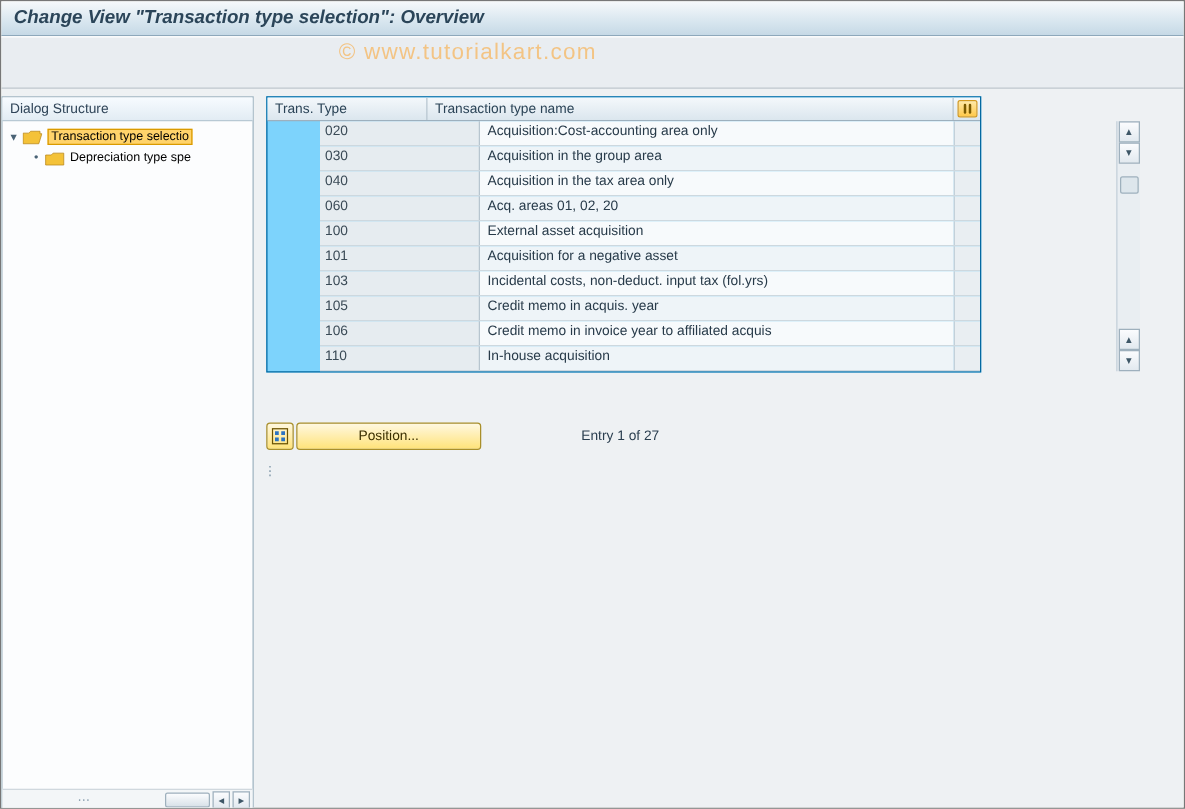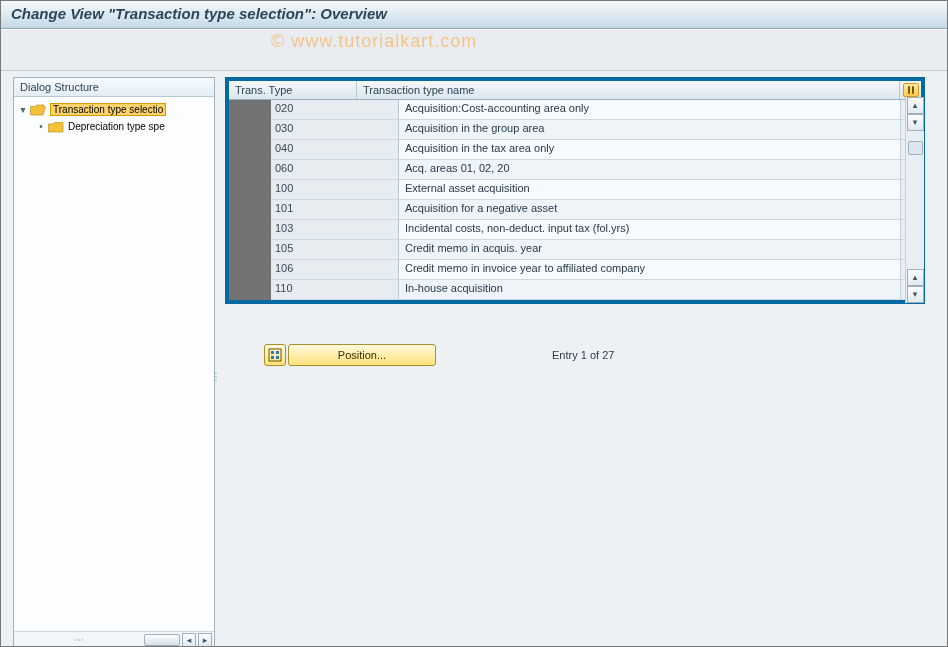--- a/index.html
+++ b/index.html
@@ -44,21 +44,21 @@
       z-index: 50;
     }
     .content {
       display: flex;
       height: calc(647px - 28px - 42px);
       background: #eef1f3;
     }
     .sidebar {
       width: 204px;
       border: 1px solid #9db3c0;
-      margin: 6px 0 0 12px;
+      margin: 6px 0 0 0;
       background: #fcfdfe;
       display: flex;
       flex-direction: column;
       position: relative;
     }
     .sidebar-header {
       background: linear-gradient(#f7fbff, #e2ecf4);
       padding: 3px 6px;
       border-bottom: 1px solid #b8c9d4;
       color: #2f4458;
@@ -120,23 +120,23 @@
       padding: 6px 40px 6px 10px;
       display: flex;
       flex-direction: column;
       position: relative;
     }
     .table-wrap {
       width: 700px;
       position: relative;
     }
     .grid {
-      border: 4px solid #0369a1;
-      background: #737373;
-      width: 700px;
+      border: 1px solid #0369a1;
+      background: #7dd3fc;
+      width: 572px;
     }
     .grid-head {
       display: flex;
       background: linear-gradient(#f4f8fb,#dbe6ee);
       border-bottom: 1px solid #9db0be;
     }
     .gh {
       border-right: 1px solid #b7c5cf;
       padding: 3px 6px;
       color: #2b4457;
@@ -199,21 +199,21 @@
     .vs-btn.up{margin-top:0;}
     .vs-thumb{
       width:15px;height:14px;border:1px solid #9eb0bd;border-radius:2px;
       background:#dde6ec; margin-top:10px;
     }
     .vs-spacer{flex:1;}
     .vs-btn.dn2{margin-bottom:0;}
 
     .below {
       margin-top: 40px;
-      display:flex; align-items:center; gap: 116px; margin-left: 39px;
+      display:flex; align-items:center; gap: 80px;
     }
     .pos-btn-wrap{ display:flex; align-items:center;}
     .mini-icon-btn{
       width:22px;height:22px;
       border:1px solid #a98f2a; border-radius:3px;
       background: linear-gradient(#fff8e0,#ffe37a);
       display:flex;align-items:center;justify-content:center;
       margin-right:2px;
     }
     .mini-icon-btn svg{width:14px;height:14px;}
@@ -334,21 +334,21 @@
               <div class="gc2">Incidental costs, non-deduct. input tax (fol.yrs)</div>
               <div class="gc-scroll"></div>
             </div>
             <div class="gr">
               <div class="gc1">105</div>
               <div class="gc2">Credit memo in acquis. year</div>
               <div class="gc-scroll"></div>
             </div>
             <div class="gr">
               <div class="gc1">106</div>
-              <div class="gc2">Credit memo in invoice year to affiliated company</div>
+              <div class="gc2">Credit memo in invoice year to affiliated acquis</div>
               <div class="gc-scroll"></div>
             </div>
             <div class="gr">
               <div class="gc1">110</div>
               <div class="gc2">In-house acquisition</div>
               <div class="gc-scroll"></div>
             </div>
           </div>
       </div>
       <div class="vscroll">

